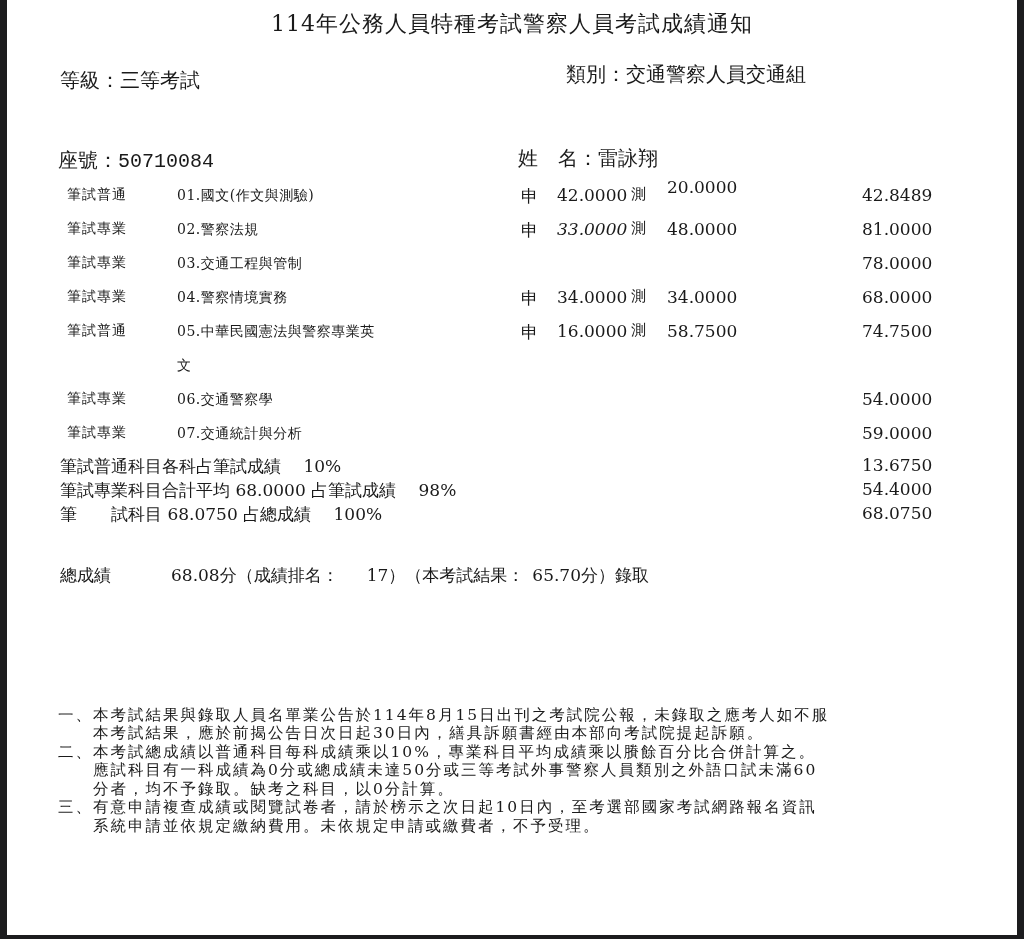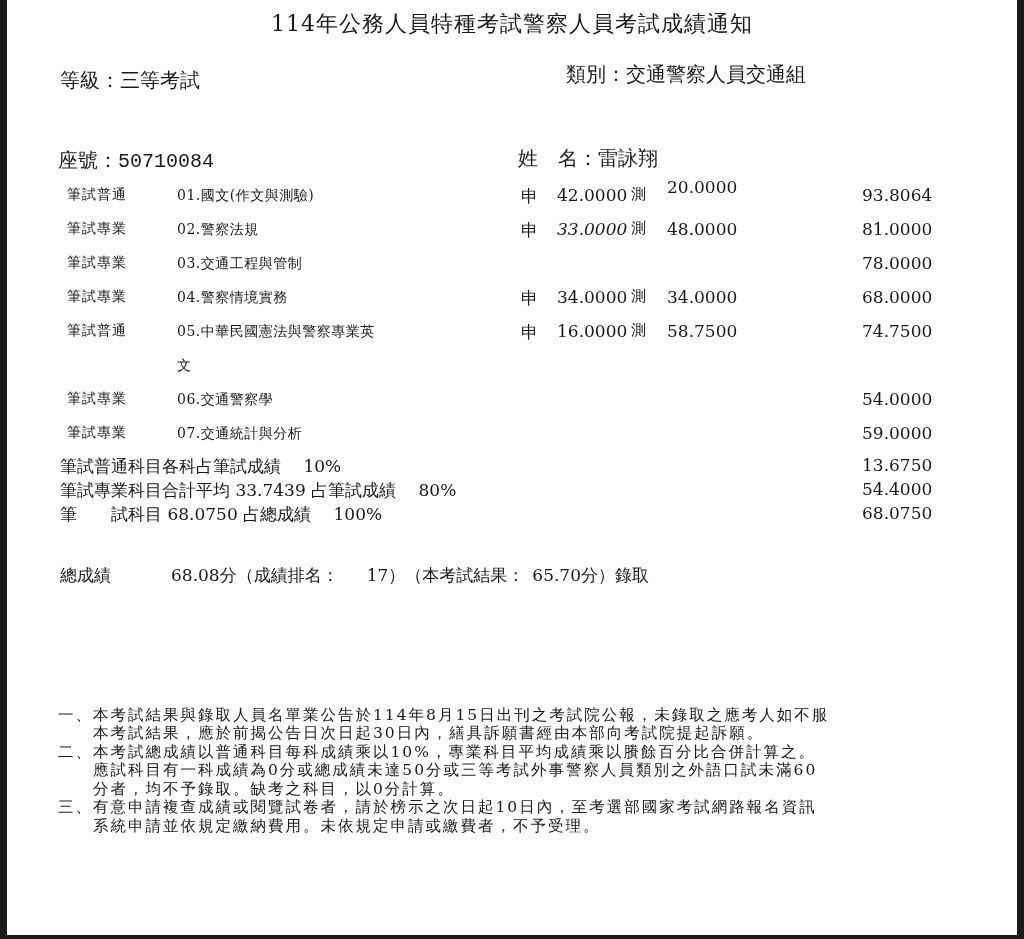--- a/index.html
+++ b/index.html
@@ -49,21 +49,21 @@
 
   <div>
 
     <div>
       <span class="abs subj-cat" style="left:60px; top:186px;">筆試普通</span>
       <span class="abs subj-name" style="left:170px; top:187px;">01.國文(作文與測驗)</span>
       <span class="abs num" style="left:514px; top:185px;">申</span>
       <span class="abs num" style="left:550px; top:185px;">42.0000</span>
       <span class="abs num" style="left:624px; top:185px; font-size:15px;">測</span>
       <span class="abs num" style="left:660px; top:177px;">20.0000</span>
-      <span class="abs num" style="left:855px; top:185px;">93.8064</span>
+      <span class="abs num" style="left:855px; top:185px;">42.8489</span>
     </div>
 
     <div>
       <span class="abs subj-cat" style="left:60px; top:220px;">筆試專業</span>
       <span class="abs subj-name" style="left:170px; top:221px;">02.警察法規</span>
       <span class="abs num" style="left:514px; top:219px;">申</span>
       <span class="abs num" style="left:550px; top:219px;font-style:italic;">33.0000</span>
       <span class="abs num" style="left:624px; top:219px; font-size:15px;">測</span>
       <span class="abs num" style="left:660px; top:219px;">48.0000</span>
       <span class="abs num" style="left:855px; top:219px;">81.0000</span>
@@ -105,21 +105,21 @@
     <div>
       <span class="abs subj-cat" style="left:60px; top:424px;">筆試專業</span>
       <span class="abs subj-name" style="left:170px; top:425px;">07.交通統計與分析</span>
       <span class="abs num" style="left:855px; top:423px;">59.0000</span>
     </div>
   </div>
 
   <div>
     <span class="abs summary" style="left:53px; top:455px;">筆試普通科目各科占筆試成績　 10%</span>
     <span class="abs num" style="left:855px; top:455px;">13.6750</span>
-    <span class="abs summary" style="left:53px; top:479px;">筆試專業科目合計平均 33.7439 占筆試成績　 80%</span>
+    <span class="abs summary" style="left:53px; top:479px;">筆試專業科目合計平均 68.0000 占筆試成績　 98%</span>
     <span class="abs num" style="left:855px; top:479px;">54.4000</span>
     <span class="abs summary" style="left:53px; top:503px;">筆　　試科目 68.0750 占總成績　 100%</span>
     <span class="abs num" style="left:855px; top:503px;">68.0750</span>
   </div>
 
   <div class="abs summary" style="left:53px; top:564px;">
     <span>總成績</span><span style="display:inline-block; width:60px;"></span><span>68.08分</span><span>（成績排名：</span><span style="display:inline-block; width:28px;"></span><span>17）</span><span>（本考試結果：</span><span style="display:inline-block; width:8px;"></span><span>65.70分）</span><span>錄取</span>
   </div>
 
   <div class="notes">

